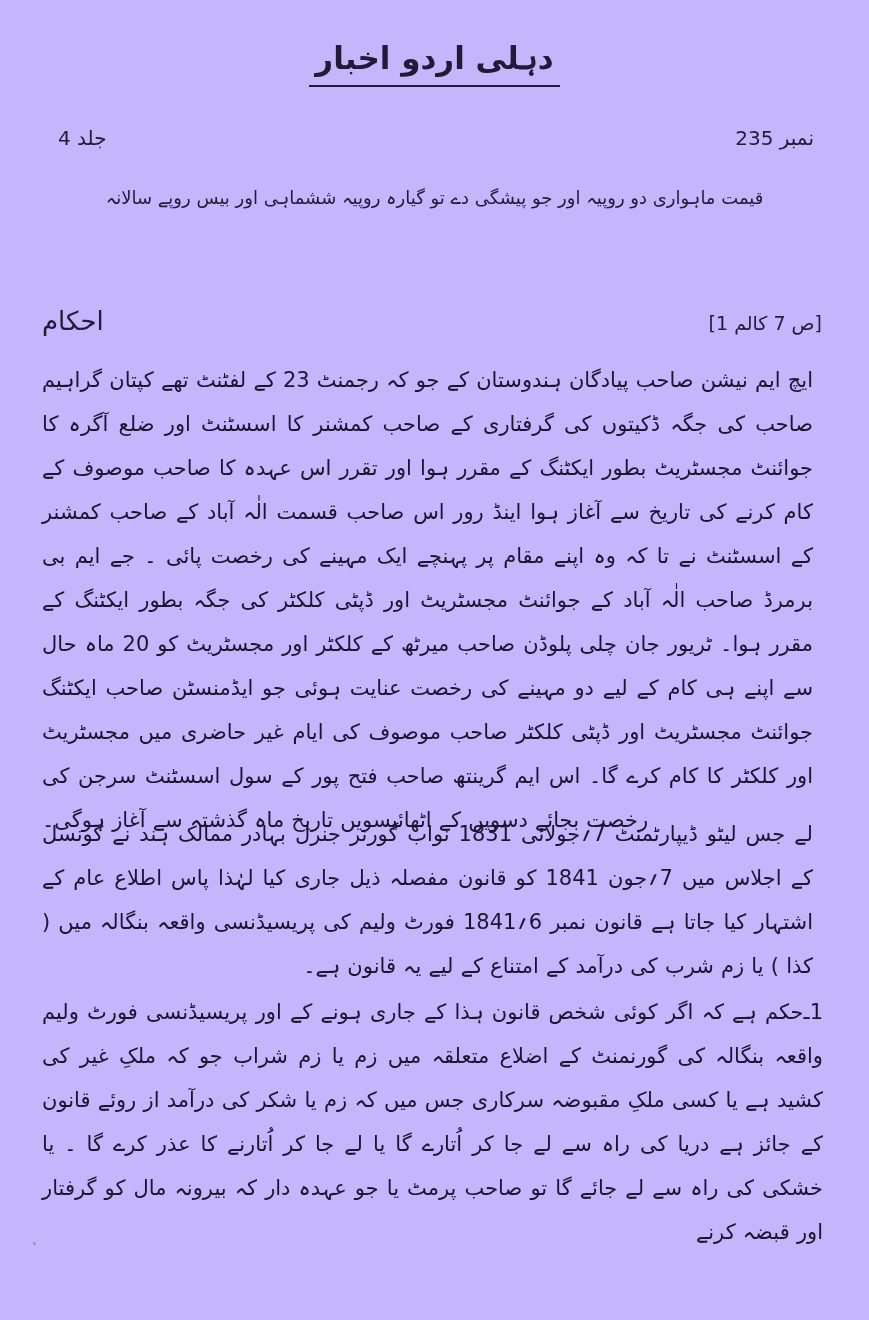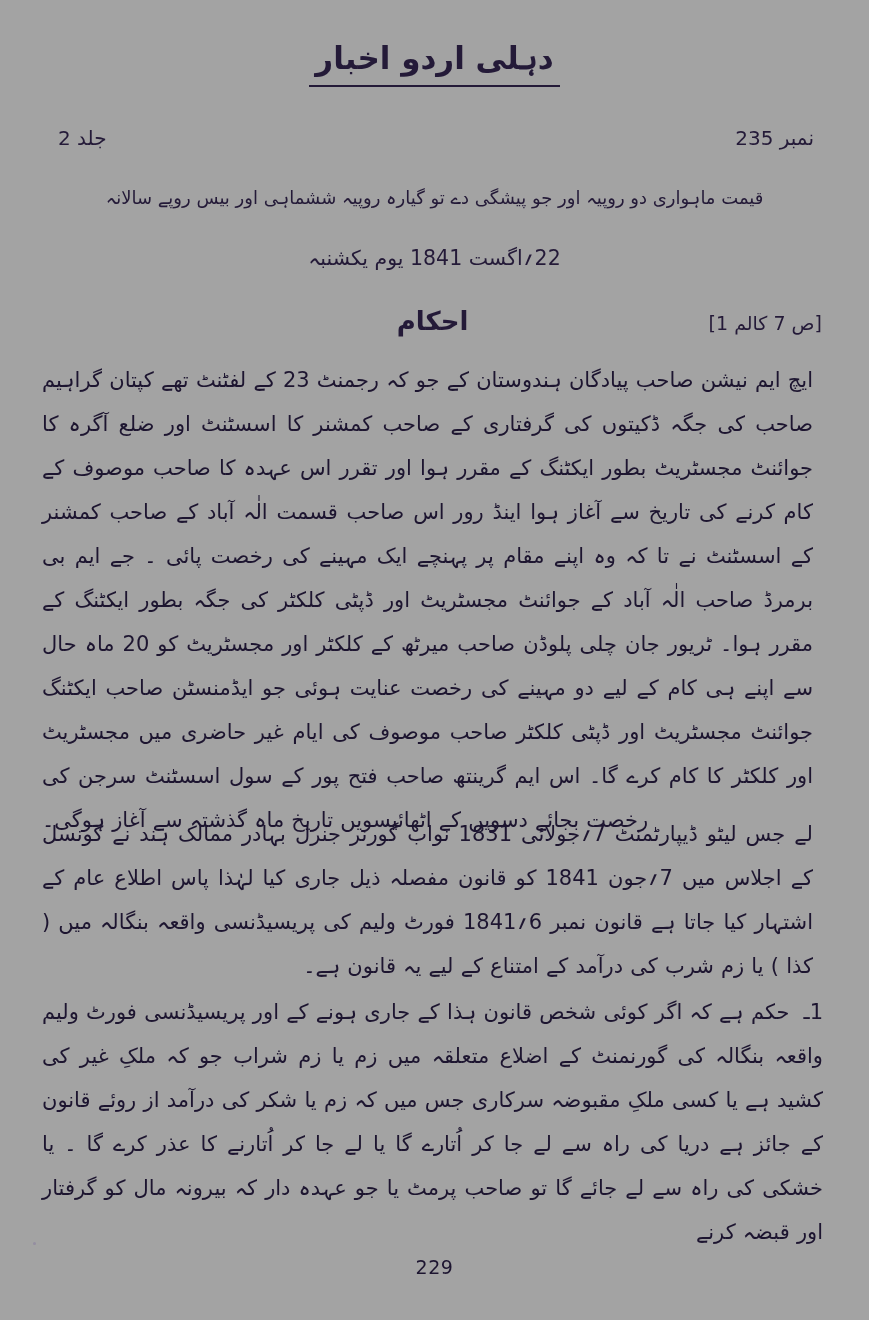--- a/index.html
+++ b/index.html
@@ -11,21 +11,21 @@
 
   body {
     font-family: "DejaVu Sans", "Liberation Sans", sans-serif;
   }
 
   #page {
     position: relative;
     width: 869px;
     height: 1320px;
     margin: 0 auto;
-    background: #a3a3a3;
+    background: #c4b5fd;
     overflow: hidden;
     color: #1d1530;
     box-sizing: border-box;
   }
 
   
   .masthead {
     position: absolute;
     top: 38px;
     left: 0;
@@ -93,23 +93,23 @@
     display: block;
     margin: 0 0 6px 0;
     height: 52px;
   }
 
   .section-heading {
     position: absolute;
     left: 0;
     right: 0;
     top: 6px;
-    text-align: center;
+    text-align: left;
     font-size: 26px;
-    font-weight: 700;
+    font-weight: 400;
     color: #241a38;
   }
 
   .section-heading.wide {
     font-size: 27px;
   }
 
   .column-ref {
     position: absolute;
     top: 12px;
@@ -147,21 +147,20 @@
   }
 
   .numbered-item {
     display: block;
     text-align: justify;
     text-align-last: right;
   }
 
   .item-marker {
     display: inline-block;
-    margin-left: 14px;
   }
 
   
   .page-number {
     position: absolute;
     bottom: 42px;
     left: 0;
     right: 0;
     text-align: center;
     font-size: 19px;
@@ -186,26 +185,25 @@
 <body>
 
 <div id="page">
 
   <div class="masthead">
     <span class="masthead-title">دہلی اردو اخبار</span>
   </div>
 
   <div class="meta-row">
     <span class="meta-number">نمبر 235</span>
-    <span class="meta-volume">جلد 2</span>
+    <span class="meta-volume">جلد 4</span>
   </div>
 
   <div class="price-line">قیمت ماہواری دو روپیہ اور جو پیشگی دے تو گیارہ روپیہ ششماہی اور بیس روپے سالانہ</div>
 
-  <div class="date-line">22؍اگست 1841 یوم یکشنبہ</div>
 
   <div class="article" id="article-ahkam">
     <div class="section-band">
       <div class="section-heading">احکام</div>
       <div class="column-ref">[ص 7 کالم 1]</div>
     </div>
     <div class="body-text">
       <p class="ends-left">ایچ ایم نیشن صاحب پیادگان ہندوستان کے جو کہ رجمنٹ 23 کے لفٹنٹ تھے کپتان گراہیم صاحب کی جگہ ڈکیتوں کی گرفتاری کے صاحب کمشنر کا اسسٹنٹ اور ضلع آگرہ کا جوائنٹ مجسٹریٹ بطور ایکٹنگ کے مقرر ہوا اور تقرر اس عہدہ کا صاحب موصوف کے کام کرنے کی تاریخ سے آغاز ہوا اینڈ رور اس صاحب قسمت الٰہ آباد کے صاحب کمشنر کے اسسٹنٹ نے تا کہ وہ اپنے مقام پر پہنچے ایک مہینے کی رخصت پائی ۔ جے ایم بی برمرڈ صاحب الٰہ آباد کے جوائنٹ مجسٹریٹ اور ڈپٹی کلکٹر کی جگہ بطور ایکٹنگ کے مقرر ہوا۔ ٹریور جان چلی پلوڈن صاحب میرٹھ کے کلکٹر اور مجسٹریٹ کو 20 ماہ حال سے اپنے ہی کام کے لیے دو مہینے کی رخصت عنایت ہوئی جو ایڈمنسٹن صاحب ایکٹنگ جوائنٹ مجسٹریٹ اور ڈپٹی کلکٹر صاحب موصوف کی ایام غیر حاضری میں مجسٹریٹ اور کلکٹر کا کام کرے گا۔ اس ایم گرینتھ صاحب فتح پور کے سول اسسٹنٹ سرجن کی رخصت بجائے دسویں کے اٹھائیسویں تاریخ ماہ گذشتہ سے آغاز ہوگی۔</p>
     </div>
   </div>
@@ -214,15 +212,14 @@
     <div class="body-text">
       <p>لے جس لیٹو ڈیپارٹمنٹ 7؍جولائی 1831 نواب گورنر جنرل بہادر ممالک ہند نے کونسل کے اجلاس میں 7؍جون 1841 کو قانون مفصلہ ذیل جاری کیا لہٰذا پاس اطلاع عام کے اشتہار کیا جاتا ہے قانون نمبر 6؍1841 فورٹ ولیم کی پریسیڈنسی واقعہ بنگالہ میں ( کذا ) یا زم شرب کی درآمد کے امتناع کے لیے یہ قانون ہے۔</p>
       <div class="numbered-item">
         <span class="item-marker">1ـ</span><span>حکم ہے کہ اگر کوئی شخص قانون ہذا کے جاری ہونے کے اور پریسیڈنسی فورٹ ولیم واقعہ بنگالہ کی گورنمنٹ کے اضلاع متعلقہ میں زم یا زم شراب جو کہ ملکِ غیر کی کشید ہے یا کسی ملکِ مقبوضہ سرکاری جس میں کہ زم یا شکر کی درآمد از روئے قانون کے جائز ہے دریا کی راہ سے لے جا کر اُتارے گا یا لے جا کر اُتارنے کا عذر کرے گا ۔ یا خشکی کی راہ سے لے جائے گا تو صاحب پرمٹ یا جو عہدہ دار کہ بیرونہ مال کو گرفتار اور قبضہ کرنے</span>
       </div>
     </div>
   </div>
 
   <div class="scan-speck"></div>
 
-  <div class="page-number">229</div>
 
 </div>
 
 </body></html>

